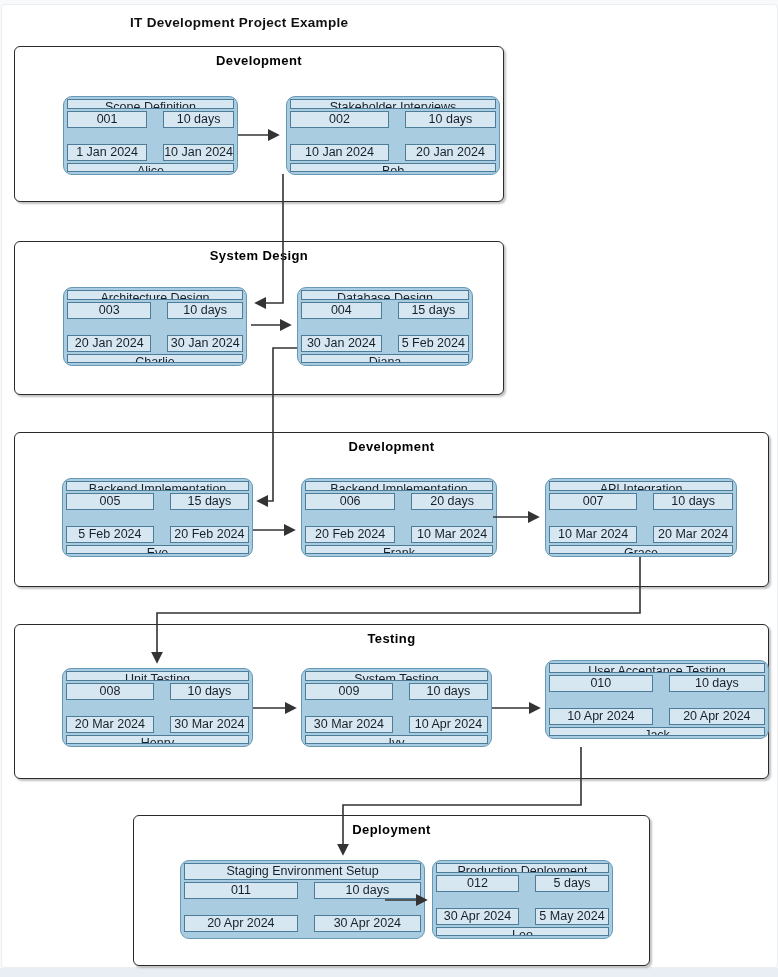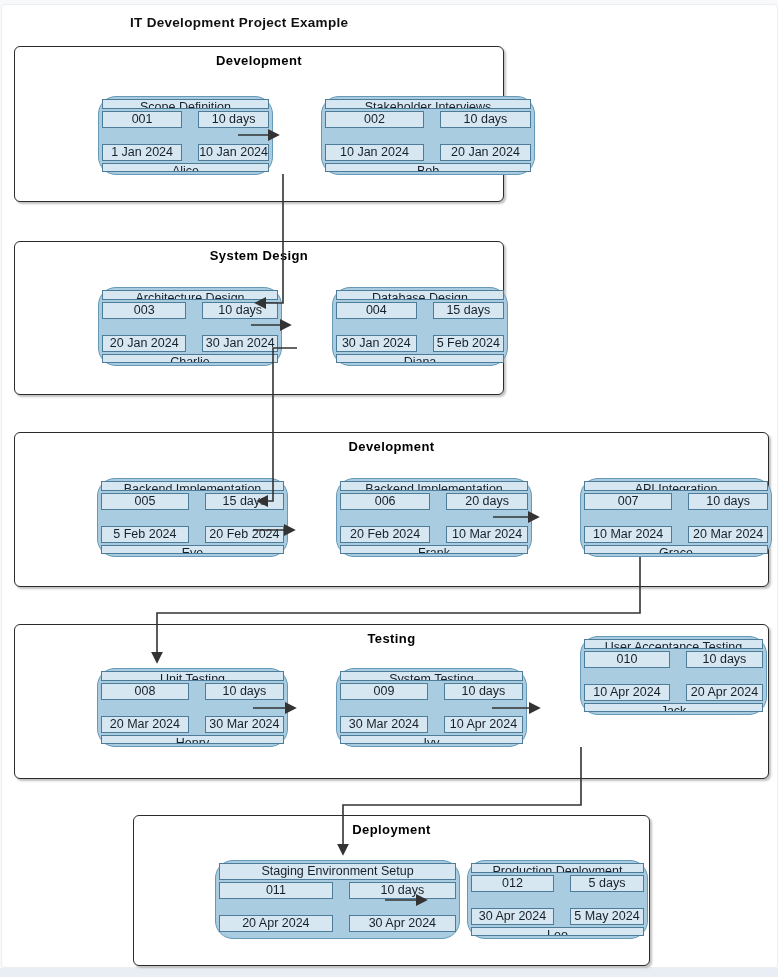--- a/index.html
+++ b/index.html
@@ -26,23 +26,23 @@
     position:absolute;background:#ffffff;
     border:1px solid #2b2b2b;border-radius:6px;
     box-shadow:2px 2px 2px rgba(120,120,120,.45);
   }
   .phase-title{
     position:absolute;left:0;right:0;top:6px;text-align:center;
     font-size:13px;font-weight:700;color:#000;letter-spacing:.4px;
   }
   .card{
     position:absolute;height:79px;box-sizing:border-box;
-    background:#a9cce0;border:1px solid #6699b7;border-radius:18px;
+    background:#a9cce0;border:1px solid #6699b7;border-radius:9px;
     padding:2px 3px;display:flex;flex-direction:column;gap:2px;
-    font-size:12.5px;color:#17202a;margin-left:35px;
+    font-size:12.5px;color:#17202a;
   }
   .c-row{
     background:#d7e7f1;border:1px solid #4d7c99;
     text-align:center;line-height:15px;height:15px;
     overflow:hidden;white-space:nowrap;
   }
   .c-grid{display:grid;grid-template-columns:48% 1fr;gap:16px;}
   svg.edges{position:absolute;left:0;top:0;z-index:5;pointer-events:none;}
 </style>
 </head>
@@ -155,21 +155,21 @@
 <div class="card" style="left:301px;top:668px;width:191px">
   <div class="c-row">System Testing</div>
   <div class="c-grid">
     <div class="c-row">009</div>
     <div class="c-row">10 days</div>
     <div class="c-row">30 Mar 2024</div>
     <div class="c-row">10 Apr 2024</div>
   </div>
   <div class="c-row">Ivy</div>
 </div>
-<div class="card" style="left:545px;top:636px;width:187px">
+<div class="card" style="left:545px;top:660px;width:224px">
   <div class="c-row">User Acceptance Testing</div>
   <div class="c-grid">
     <div class="c-row">010</div>
     <div class="c-row">10 days</div>
     <div class="c-row">10 Apr 2024</div>
     <div class="c-row">20 Apr 2024</div>
   </div>
   <div class="c-row">Jack</div>
 </div>
 

